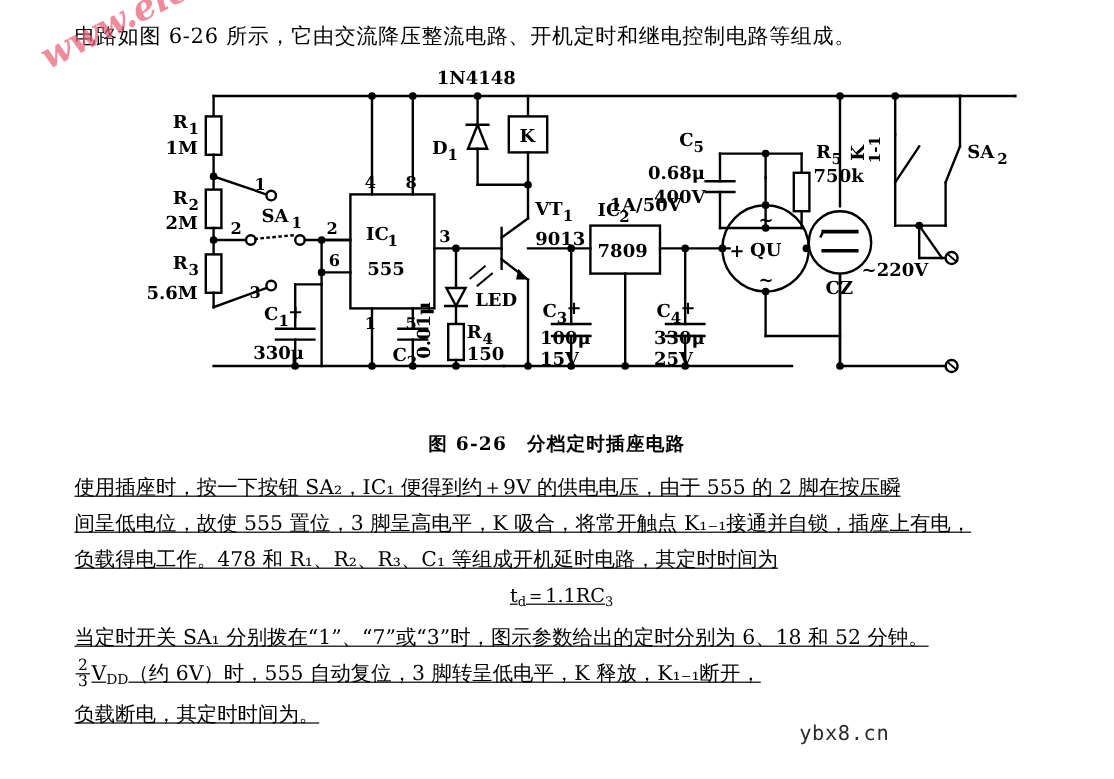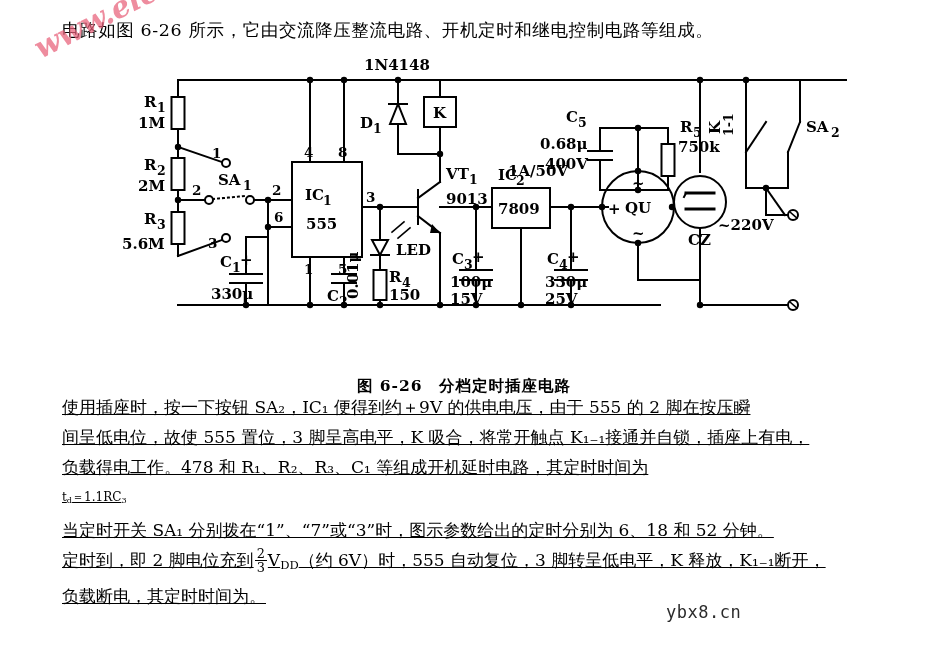--- a/index.html
+++ b/index.html
@@ -13,29 +13,29 @@
   }
   .page{position:relative;width:928px;height:503px;}
 
   
   .intro{
     position:absolute;left:62px;top:18px;width:812px;
     font-size:17.5px;letter-spacing:.6px;white-space:nowrap;
   }
   .caption{
     position:absolute;left:0;top:360px;width:928px;text-align:center;
-    font-size:15.5px;font-weight:bold;letter-spacing:1px;margin-top:16px;
+    font-size:15.5px;font-weight:bold;letter-spacing:1px;
   }
   .body-text{
     position:absolute;left:62px;top:392px;width:812px;
     font-size:17px;line-height:30px;
   }
   .body-text p{margin:0;white-space:nowrap;text-decoration:underline;}
   .formula{
-    text-align:left;font-size:12px;margin:4px 0 4px 0;white-space:nowrap;
+    text-align:center;font-size:16px;margin:4px 0 4px 0;white-space:nowrap;
   }
   sub{font-size:.68em;vertical-align:-.28em;}
   .frac{display:inline-block;vertical-align:middle;text-align:center;
         font-size:.76em;line-height:1.02;margin:0 1px;position:relative;top:-1px;}
   .frac .num{display:block;border-bottom:1.3px solid #000;padding:0 2px;}
   .frac .den{display:block;padding:0 2px;}
 
   
   .wm-elecfans{
     position:absolute;left:28px;top:34px;
@@ -363,20 +363,20 @@
   </div>
 
   <div class="caption">图 6-26　分档定时插座电路</div>
 
   <div class="body-text">
     <p>使用插座时，按一下按钮 SA₂，IC₁ 便得到约＋9V 的供电电压，由于 555 的 2 脚在按压瞬</p>
     <p>间呈低电位，故使 555 置位，3 脚呈高电平，K 吸合，将常开触点 K₁₋₁接通并自锁，插座上有电，</p>
     <p>负载得电工作。478 和 R₁、R₂、R₃、C₁ 等组成开机延时电路，其定时时间为</p>
     <p class="formula"><span>t</span><sub>d</sub><span>＝1.1RC</span><sub>3</sub></p>
     <p>当定时开关 SA₁ 分别拨在“1”、“7”或“3”时，图示参数给出的定时分别为 6、18 和 52 分钟。</p>
-    <p><span>定时到，即 2 脚电位充到</span><span class="frac"><span class="num">2</span><span class="den">3</span></span><span>V</span><sub>DD</sub><span>（约 6V）时，555 自动复位，3 脚转呈低电平，K 释放，K₁₋₁断开，</span></p>
+    <p><span class="frac"><span class="num">2</span><span class="den">3</span></span><span>V</span><sub>DD</sub><span>（约 6V）时，555 自动复位，3 脚转呈低电平，K 释放，K₁₋₁断开，</span></p>
     <p>负载断电，其定时时间为。</p>
   </div>
 
   <div class="wm-elecfans">www.elecfans.com</div>
   <div class="wm-ybx">ybx8.cn</div>
 
 </div>
 
 </body></html>

